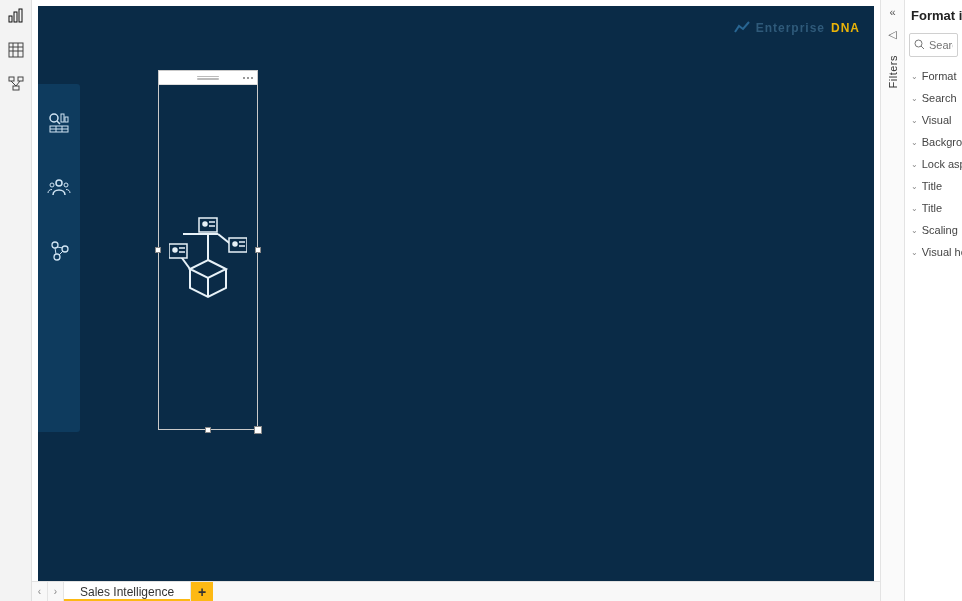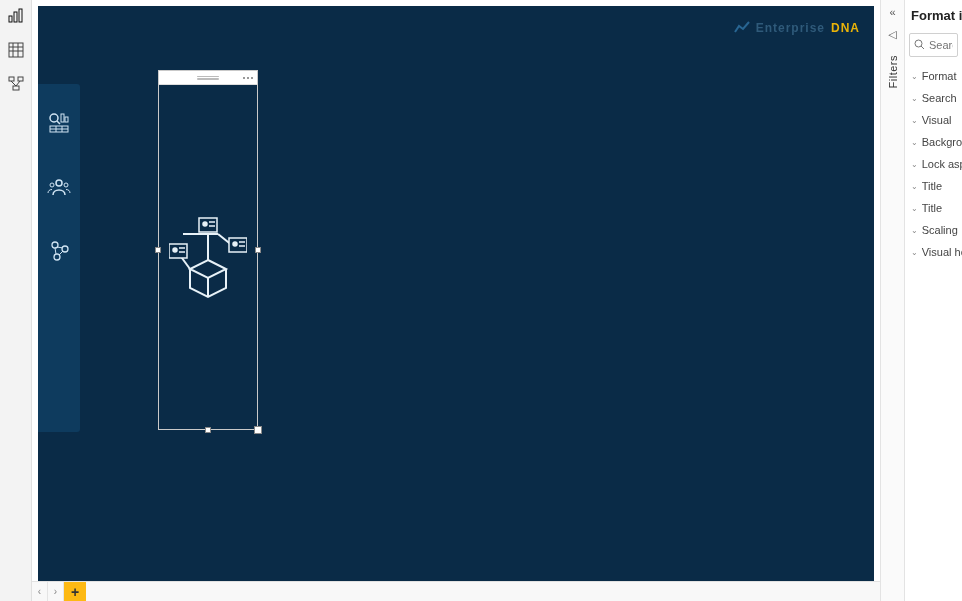--- a/index.html
+++ b/index.html
@@ -262,20 +262,23 @@
       <div class="canvas-pad-bottom"></div>
     </div>
 
     <div class="page-tabs">
       <div class="tab-nav">
         <span>‹</span>
       </div>
       <div class="tab-nav">
         <span>›</span>
       </div>
+      <div class="tab">
+        <span>Sales Intelligence</span>
+      </div>
       <div class="add-tab">
         <span>+</span>
       </div>
     </div>
   </div>
 
   <div class="right-collapsed">
     <div class="collapse-chevrons">
       <span>«</span>
     </div>

